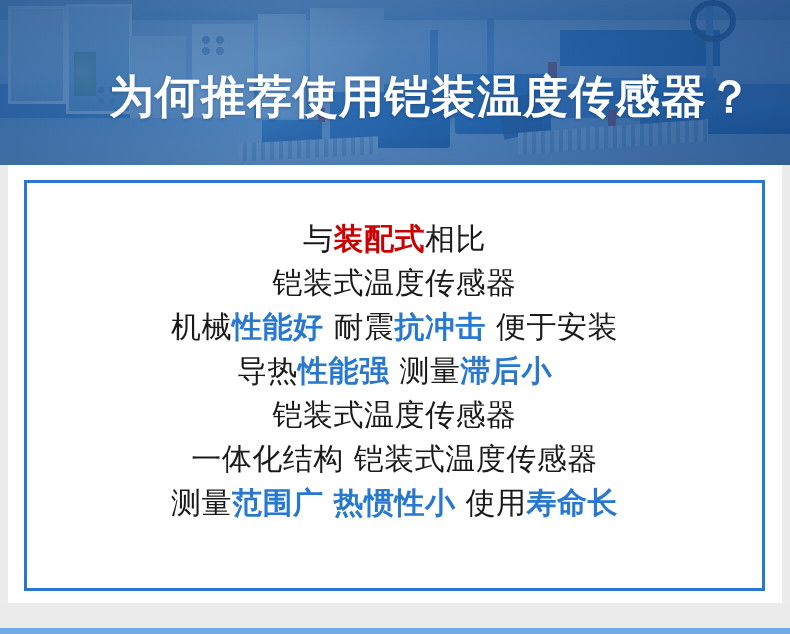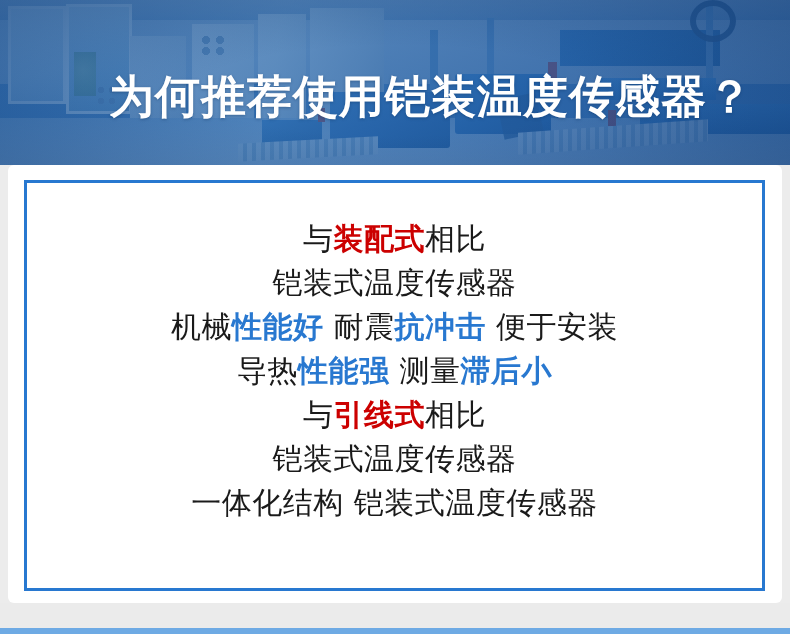--- a/index.html
+++ b/index.html
@@ -194,21 +194,20 @@
   }
 
   
   .card {
     position: absolute;
     left: 8px;
     top: 165px;
     width: 774px;
     height: 438px;
     background: #ffffff;
-    border-radius: 6px;
   }
 
   .card-frame {
     position: absolute;
     left: 16px;
     top: 15px;
     right: 17px;
     bottom: 12px;
     border: 3px solid #2878d0;
     box-sizing: border-box;
@@ -292,23 +291,23 @@
     <div class="hero-title">为何推荐使用铠装温度传感器？</div>
   </div>
 
   <div class="card">
     <div class="card-frame">
       <div class="lines" id="lines-container">
           <div class="line"><span>与</span><span class="em-red">装配式</span><span>相比</span></div>
           <div class="line"><span>铠装式温度传感器</span></div>
           <div class="line"><span>机械</span><span class="em-blue">性能好</span><span> 耐震</span><span class="em-blue">抗冲击</span><span> 便于安装</span></div>
           <div class="line"><span>导热</span><span class="em-blue">性能强</span><span> 测量</span><span class="em-blue">滞后小</span></div>
-          <div class="line"><span>与</span><span class="em-red">引线式</span><span>相比</span></div>
           <div class="line"><span>铠装式温度传感器</span></div>
           <div class="line"><span>一体化结构 铠装式温度传感器</span></div>
+          <div class="line"><span>测量</span><span class="em-blue">范围广</span><span> </span><span class="em-blue">热惯性小</span><span> 使用</span><span class="em-blue">寿命长</span></div>
         </div>
     </div>
   </div>
 
   <div class="footer-gray"></div>
   <div class="footer-blue"></div>
 
 </div>
 
 </body></html>

